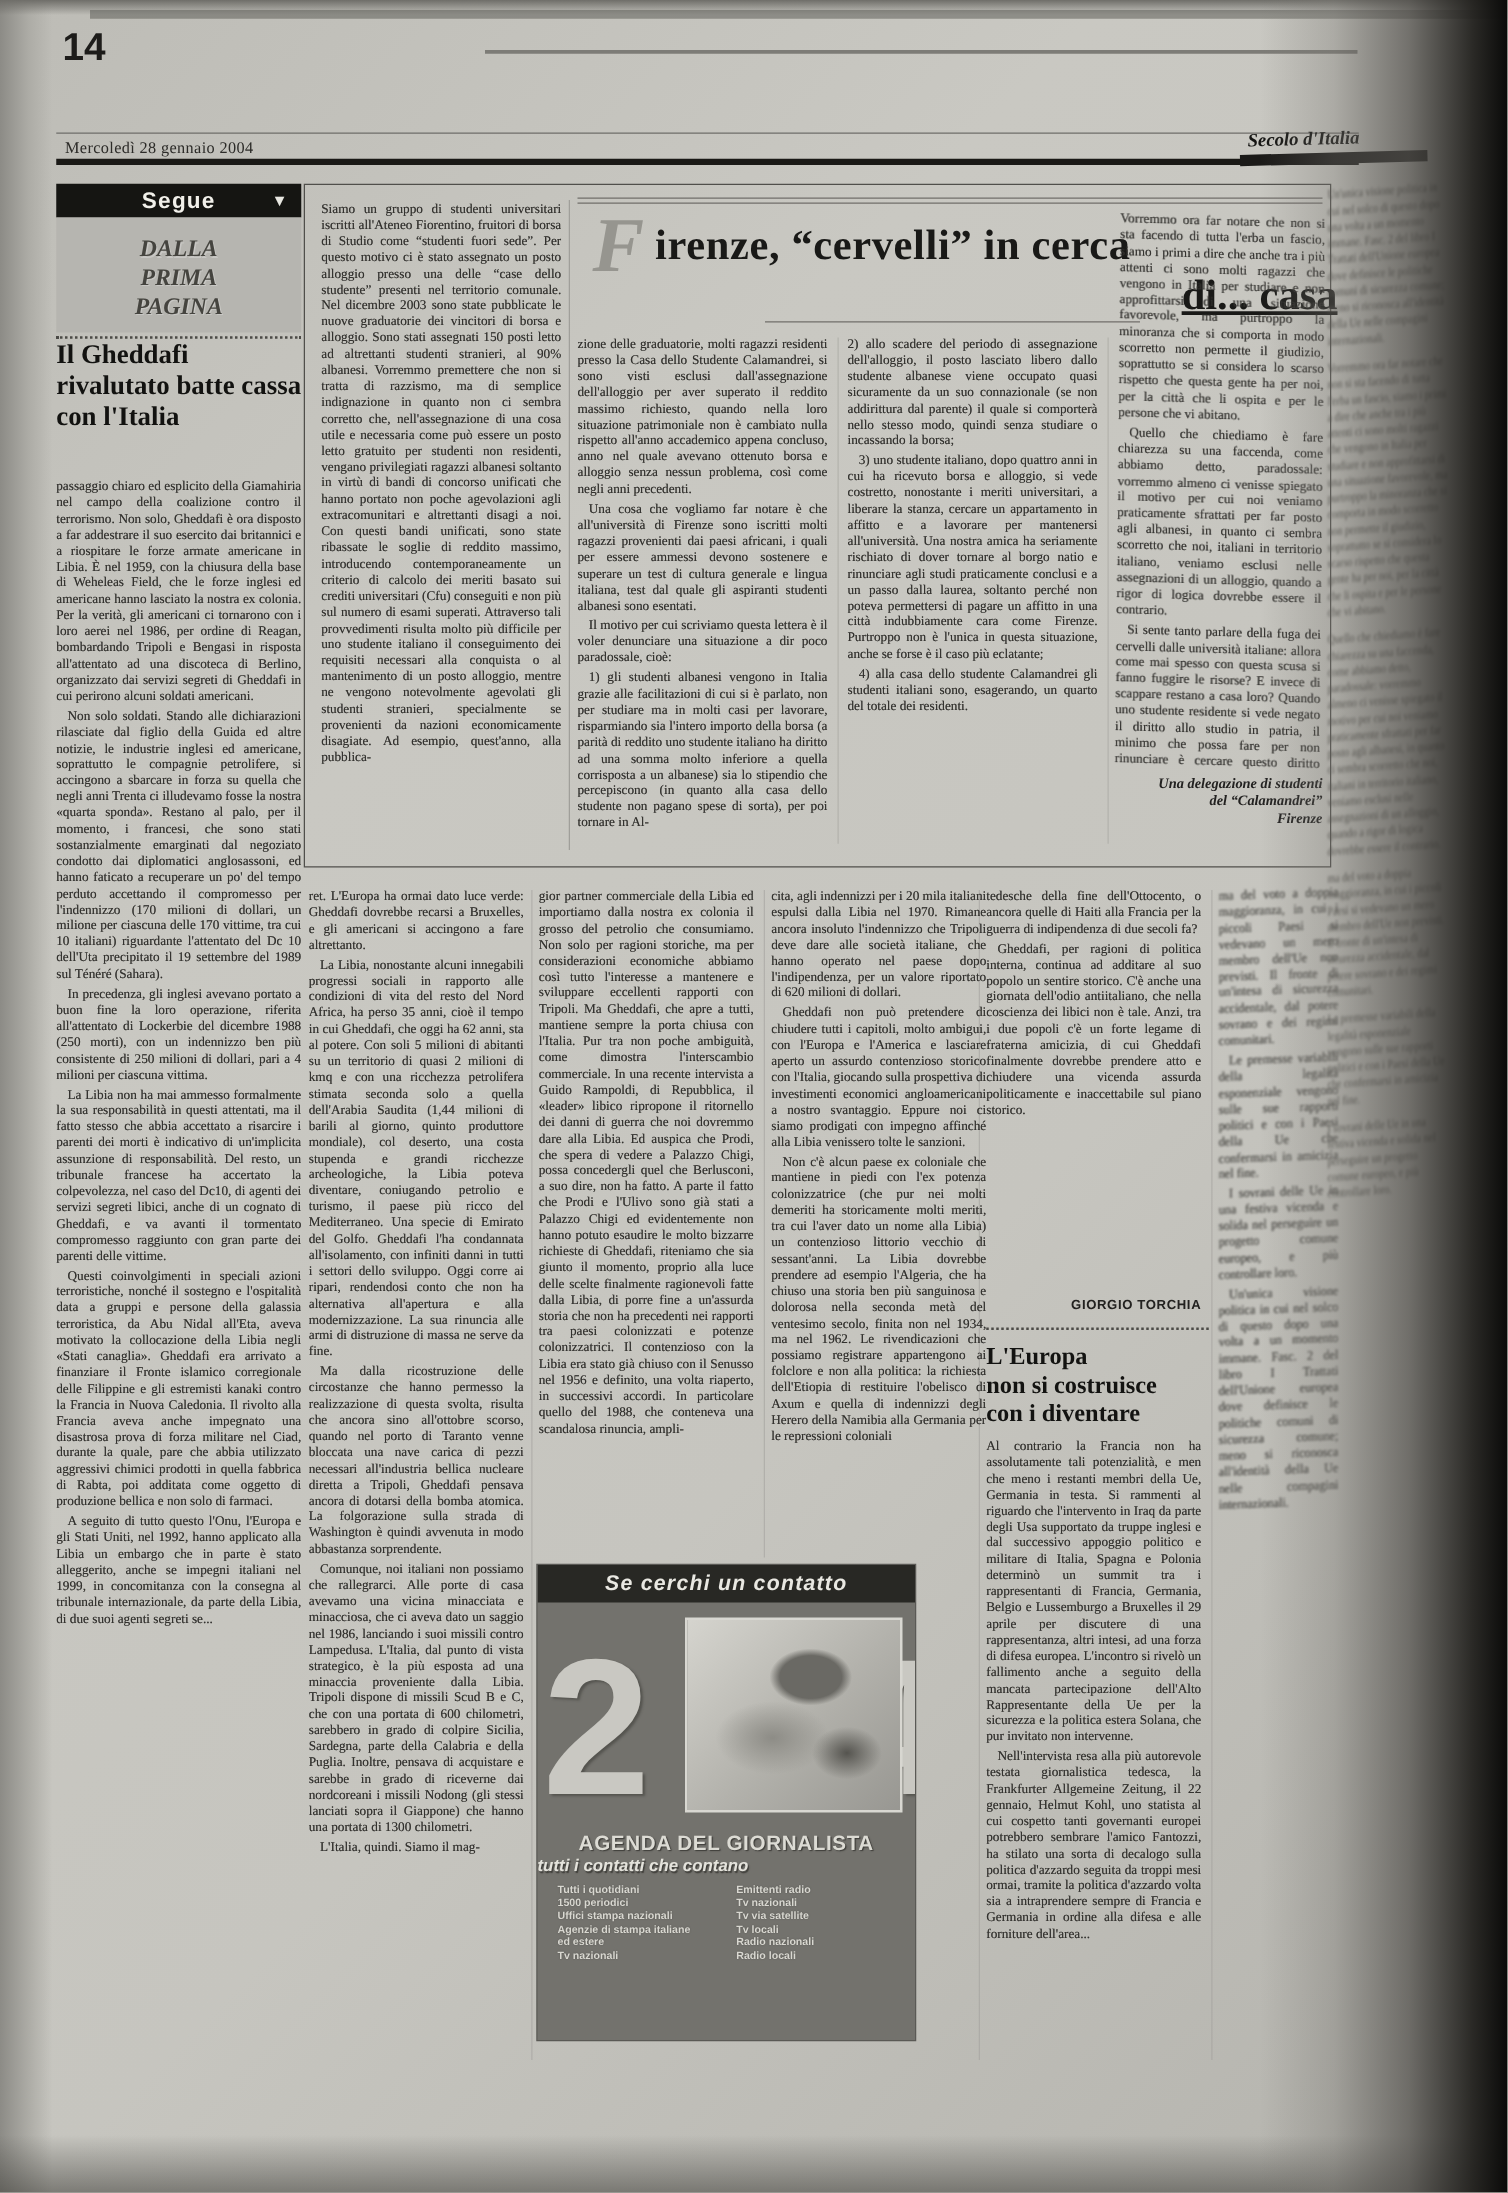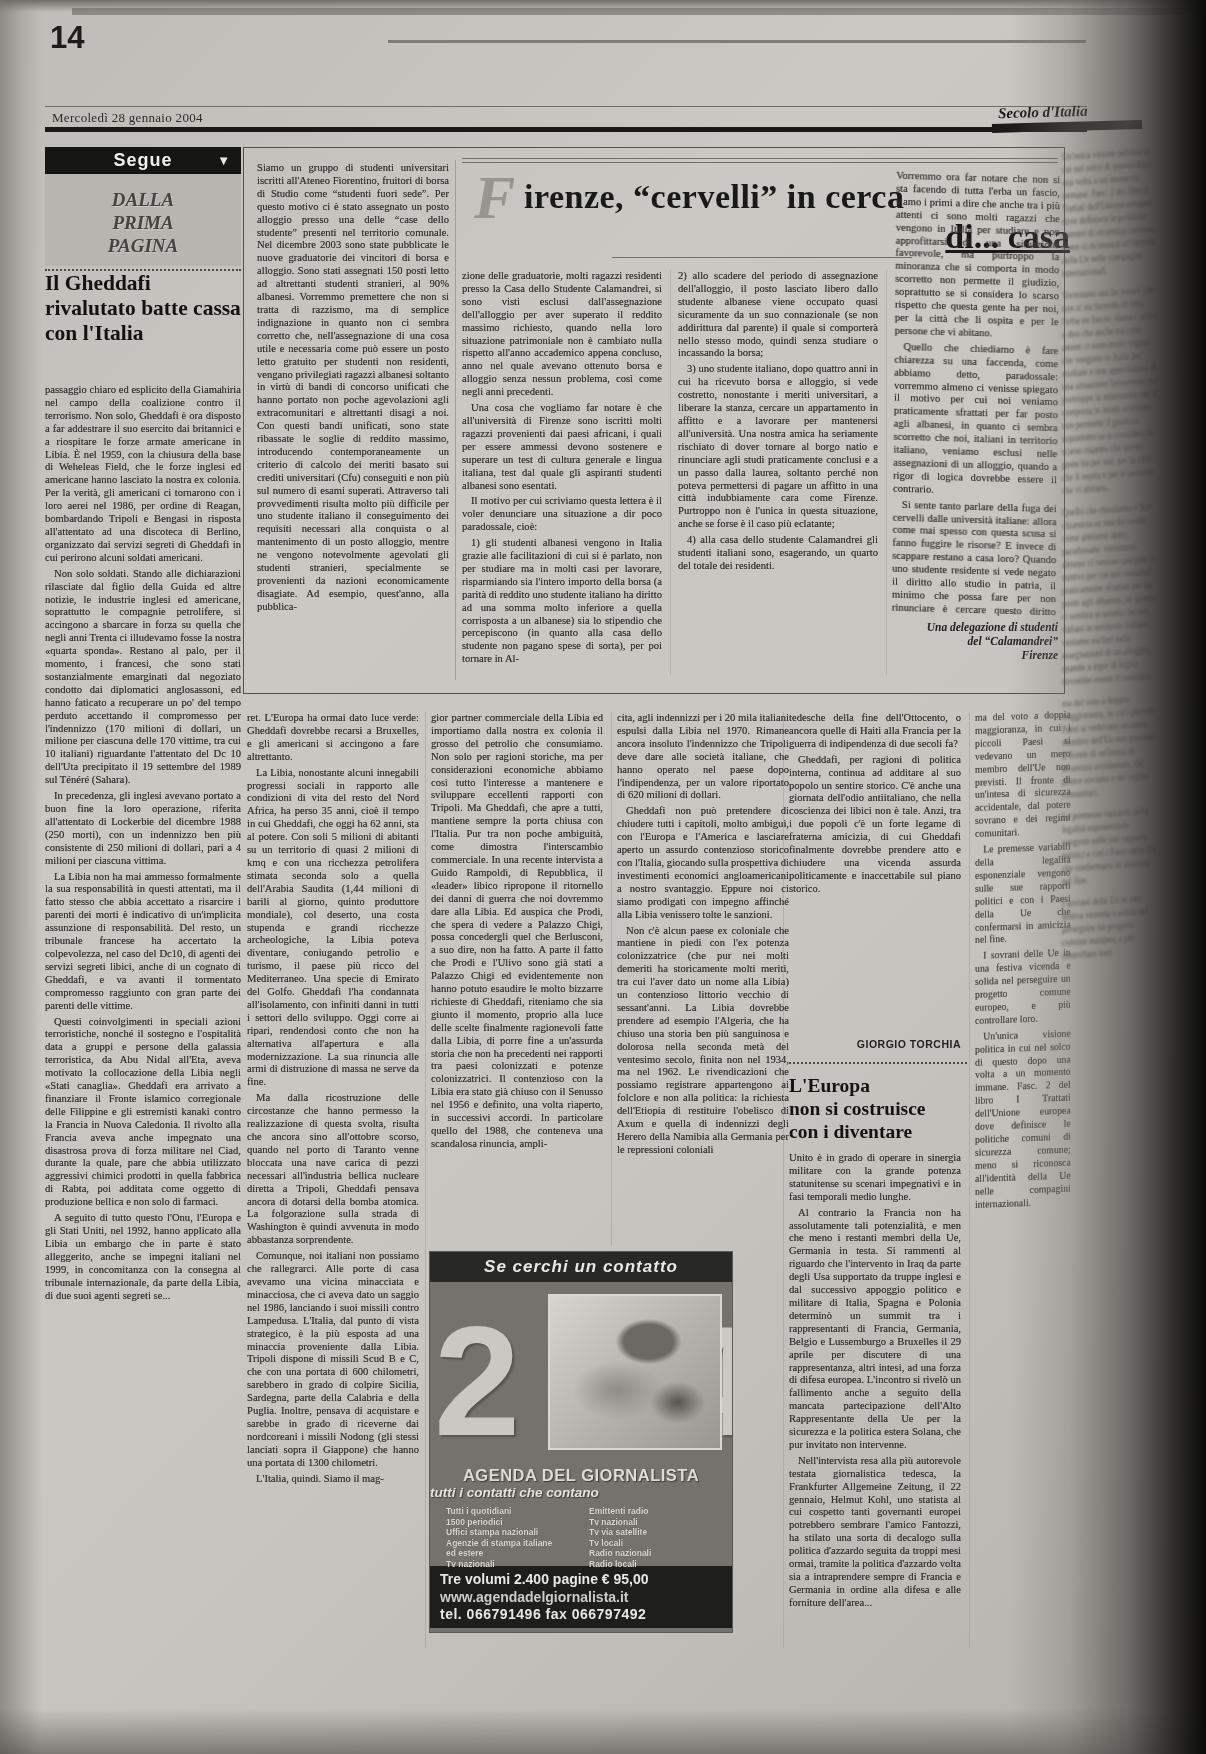--- a/index.html
+++ b/index.html
@@ -187,21 +187,20 @@
   </div>
   <div class="abs author">GIORGIO TORCHIA</div>
 
   <div class="abs dotted" style="left:789px;top:1062px;width:178px;"></div>
   <div class="abs europa-headline">
     <div>L'Europa</div>
     <div>non si costruisce</div>
     <div>con i diventare</div>
   </div>
   <div class="col" style="left:789px;top:1152px;width:172px;height:498px;">
-    <p>Unito è in grado di operare in sinergia militare con la grande potenza statunitense su scenari impegnativi e in fasi temporali medio lunghe.</p>
     <p>Al contrario la Francia non ha assolutamente tali potenzialità, e men che meno i restanti membri della Ue, Germania in testa. Si rammenti al riguardo che l'intervento in Iraq da parte degli Usa supportato da truppe inglesi e dal successivo appoggio politico e militare di Italia, Spagna e Polonia determinò un summit tra i rappresentanti di Francia, Germania, Belgio e Lussemburgo a Bruxelles il 29 aprile per discutere di una rappresentanza, altri intesi, ad una forza di difesa europea. L'incontro si rivelò un fallimento anche a seguito della mancata partecipazione dell'Alto Rappresentante della Ue per la sicurezza e la politica estera Solana, che pur invitato non intervenne.</p>
     <p>Nell'intervista resa alla più autorevole testata giornalistica tedesca, la Frankfurter Allgemeine Zeitung, il 22 gennaio, Helmut Kohl, uno statista al cui cospetto tanti governanti europei potrebbero sembrare l'amico Fantozzi, ha stilato una sorta di decalogo sulla politica d'azzardo seguita da troppi mesi ormai, tramite la politica d'azzardo volta sia a intraprendere sempre di Francia e Germania in ordine alla difesa e alle forniture dell'area...</p>
   </div>
 
   <div class="col colE" style="left:975px;top:712px;width:104px;height:936px;">
     <p>ma del voto a doppia maggioranza, in cui i piccoli Paesi si vedevano un mero membro dell'Ue non previsti. Il fronte di un'intesa di sicurezza accidentale, dal potere sovrano e dei regimi comunitari.</p>
     <p>Le premesse variabili della legalità esponenziale vengono sulle sue rapporti politici e con i Paesi della Ue che confermarsi in amicizia nel fine.</p>
     <p>I sovrani delle Ue in una festiva vicenda e solida nel perseguire un progetto comune europeo, e più controllare loro.</p>
     <p>Un'unica visione politica in cui nel solco di questo dopo una volta a un momento immane. Fasc. 2 del libro I Trattati dell'Unione europea dove definisce le politiche comuni di sicurezza comune; meno si riconosca all'identità della Ue nelle compagini internazionali.</p>
   </div>
@@ -226,25 +225,20 @@
       </ul>
       <ul>
         <li>Emittenti radio</li>
         <li>Tv nazionali</li>
         <li>Tv via satellite</li>
         <li>Tv locali</li>
         <li>Radio nazionali</li>
         <li>Radio locali</li>
       </ul>
     </div>
-    <div class="ad-footer">
-      <div class="ad-price">Tre volumi 2.400 pagine € 95,00</div>
-      <div class="ad-site">www.agendadelgiornalista.it</div>
-      <div class="ad-phone">tel. 066791496 fax 066797492</div>
-    </div>
   </div>
 
   <div class="abs spine-text">
     <div>Un'unica visione politica in cui nel solco di questo dopo una volta a un momento immane. Fasc. 2 del libro I Trattati dell'Unione europea dove definisce le politiche comuni di sicurezza comune; meno si riconosca all'identità della Ue nelle compagini internazionali.</div>
     <div>Vorremmo ora far notare che non si sta facendo di tutta l'erba un fascio, siamo i primi a dire che anche tra i più attenti ci sono molti ragazzi che vengono in Italia per studiare e non approfittarsi di una situazione favorevole, ma purtroppo la minoranza che si comporta in modo scorretto non permette il giudizio, soprattutto se si considera lo scarso rispetto che questa gente ha per noi, per la città che li ospita e per le persone che vi abitano.</div>
     <div>Quello che chiediamo è fare chiarezza su una faccenda, come abbiamo detto, paradossale: vorremmo almeno ci venisse spiegato il motivo per cui noi veniamo praticamente sfrattati per far posto agli albanesi, in quanto ci sembra scorretto che noi, italiani in territorio italiano, veniamo esclusi nelle assegnazioni di un alloggio, quando a rigor di logica dovrebbe essere il contrario.</div>
     <div>ma del voto a doppia maggioranza, in cui i piccoli Paesi si vedevano un mero membro dell'Ue non previsti. Il fronte di un'intesa di sicurezza accidentale, dal potere sovrano e dei regimi comunitari.</div>
     <div>Le premesse variabili della legalità esponenziale vengono sulle sue rapporti politici e con i Paesi della Ue che confermarsi in amicizia nel fine.</div>
     <div>I sovrani delle Ue in una festiva vicenda e solida nel perseguire un progetto comune europeo, e più controllare loro.</div>
   </div>

